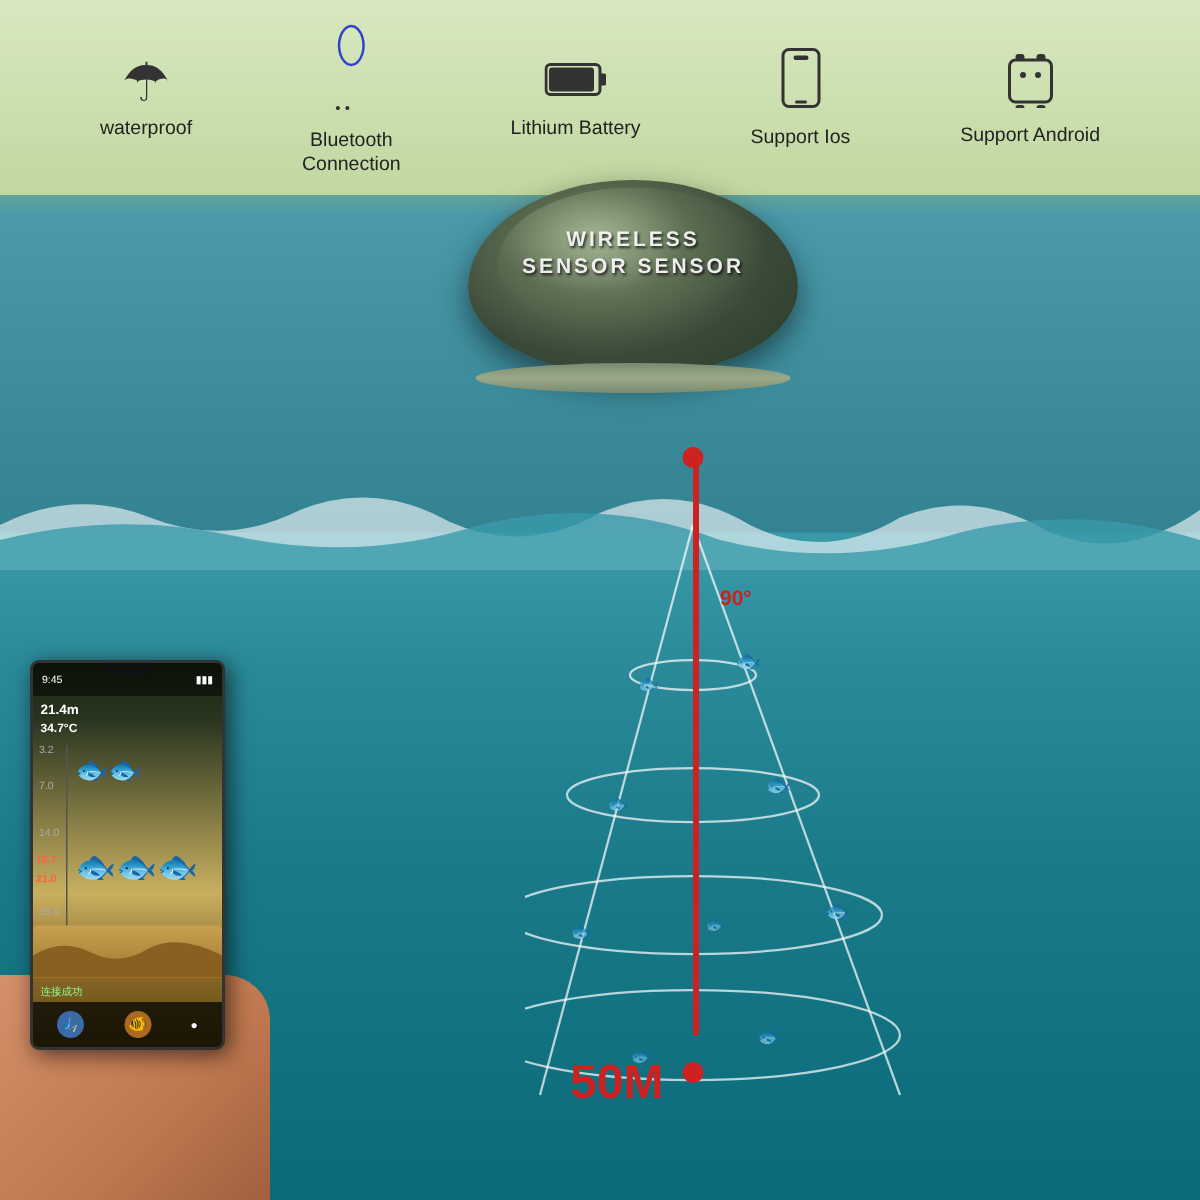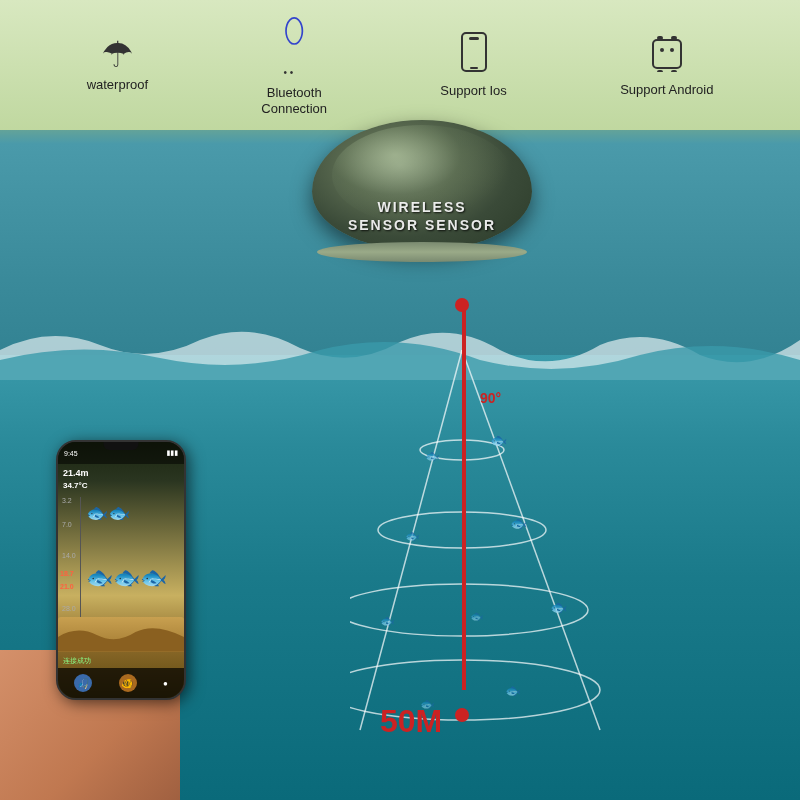--- a/index.html
+++ b/index.html
@@ -117,43 +117,41 @@
       top: 30px;
       left: 0;
       width: 100%;
       text-align: center;
       color: rgba(255,255,255,0.9);
       font-size: 14px;
       font-weight: bold;
       letter-spacing: 2px;
       text-shadow: 1px 1px 2px rgba(0,0,0,0.8);
       line-height: 1.3;
-      margin-top: 48px;
     }
 
     
     .phone-container {
       position: absolute;
       bottom: 80px;
       left: 20px;
       width: 140px;
       height: 280px;
       z-index: 20;
     }
 
     .phone-body {
       width: 130px;
       height: 260px;
       background: #111;
-      border-radius: 20px;
+      border-radius: 6px;
       border: 2px solid #333;
       overflow: hidden;
       position: relative;
       box-shadow: 3px 3px 15px rgba(0,0,0,0.6);
-      margin-left: 36px;
     }
 
     .phone-screen {
       width: 100%;
       height: 100%;
       background: linear-gradient(to bottom, #1a2510 0%, #2a3520 15%, #c8b060 60%, #8a6828 80%, #5a4810 100%);
       position: relative;
       overflow: hidden;
     }
 
@@ -336,20 +334,30 @@
   <div class="sky-area"></div>
 
   <div class="features-bar">
     <div class="feature-item">
       <div class="feature-icon">☂</div>
       <div class="feature-label">waterproof</div>
     </div>
     <div class="feature-item">
       <div class="feature-icon" style="font-size:34px; color:#3344cc;">⬯<br><span style="font-size:10px;color:#333">• •</span></div>
       <div class="feature-label">Bluetooth<br>Connection</div>
+    </div>
+    <div class="feature-item">
+      <div class="feature-icon">
+        <svg width="42" height="28" viewBox="0 0 42 28">
+          <rect x="1" y="4" width="36" height="20" rx="3" fill="none" stroke="#333" stroke-width="2"></rect>
+          <rect x="37" y="10" width="4" height="8" rx="1" fill="#333"></rect>
+          <rect x="3" y="6" width="30" height="16" rx="2" fill="#333"></rect>
+        </svg>
+      </div>
+      <div class="feature-label">Lithium Battery</div>
     </div>
     <div class="feature-item">
       <div class="feature-icon">
         <svg width="28" height="42" viewBox="0 0 28 42">
           <rect x="2" y="2" width="24" height="38" rx="4" fill="none" stroke="#333" stroke-width="2"></rect>
           <rect x="9" y="6" width="10" height="3" rx="1.5" fill="#333"></rect>
           <rect x="10" y="36" width="8" height="2" rx="1" fill="#333"></rect>
         </svg>
       </div>
       <div class="feature-label">Support Ios</div>

